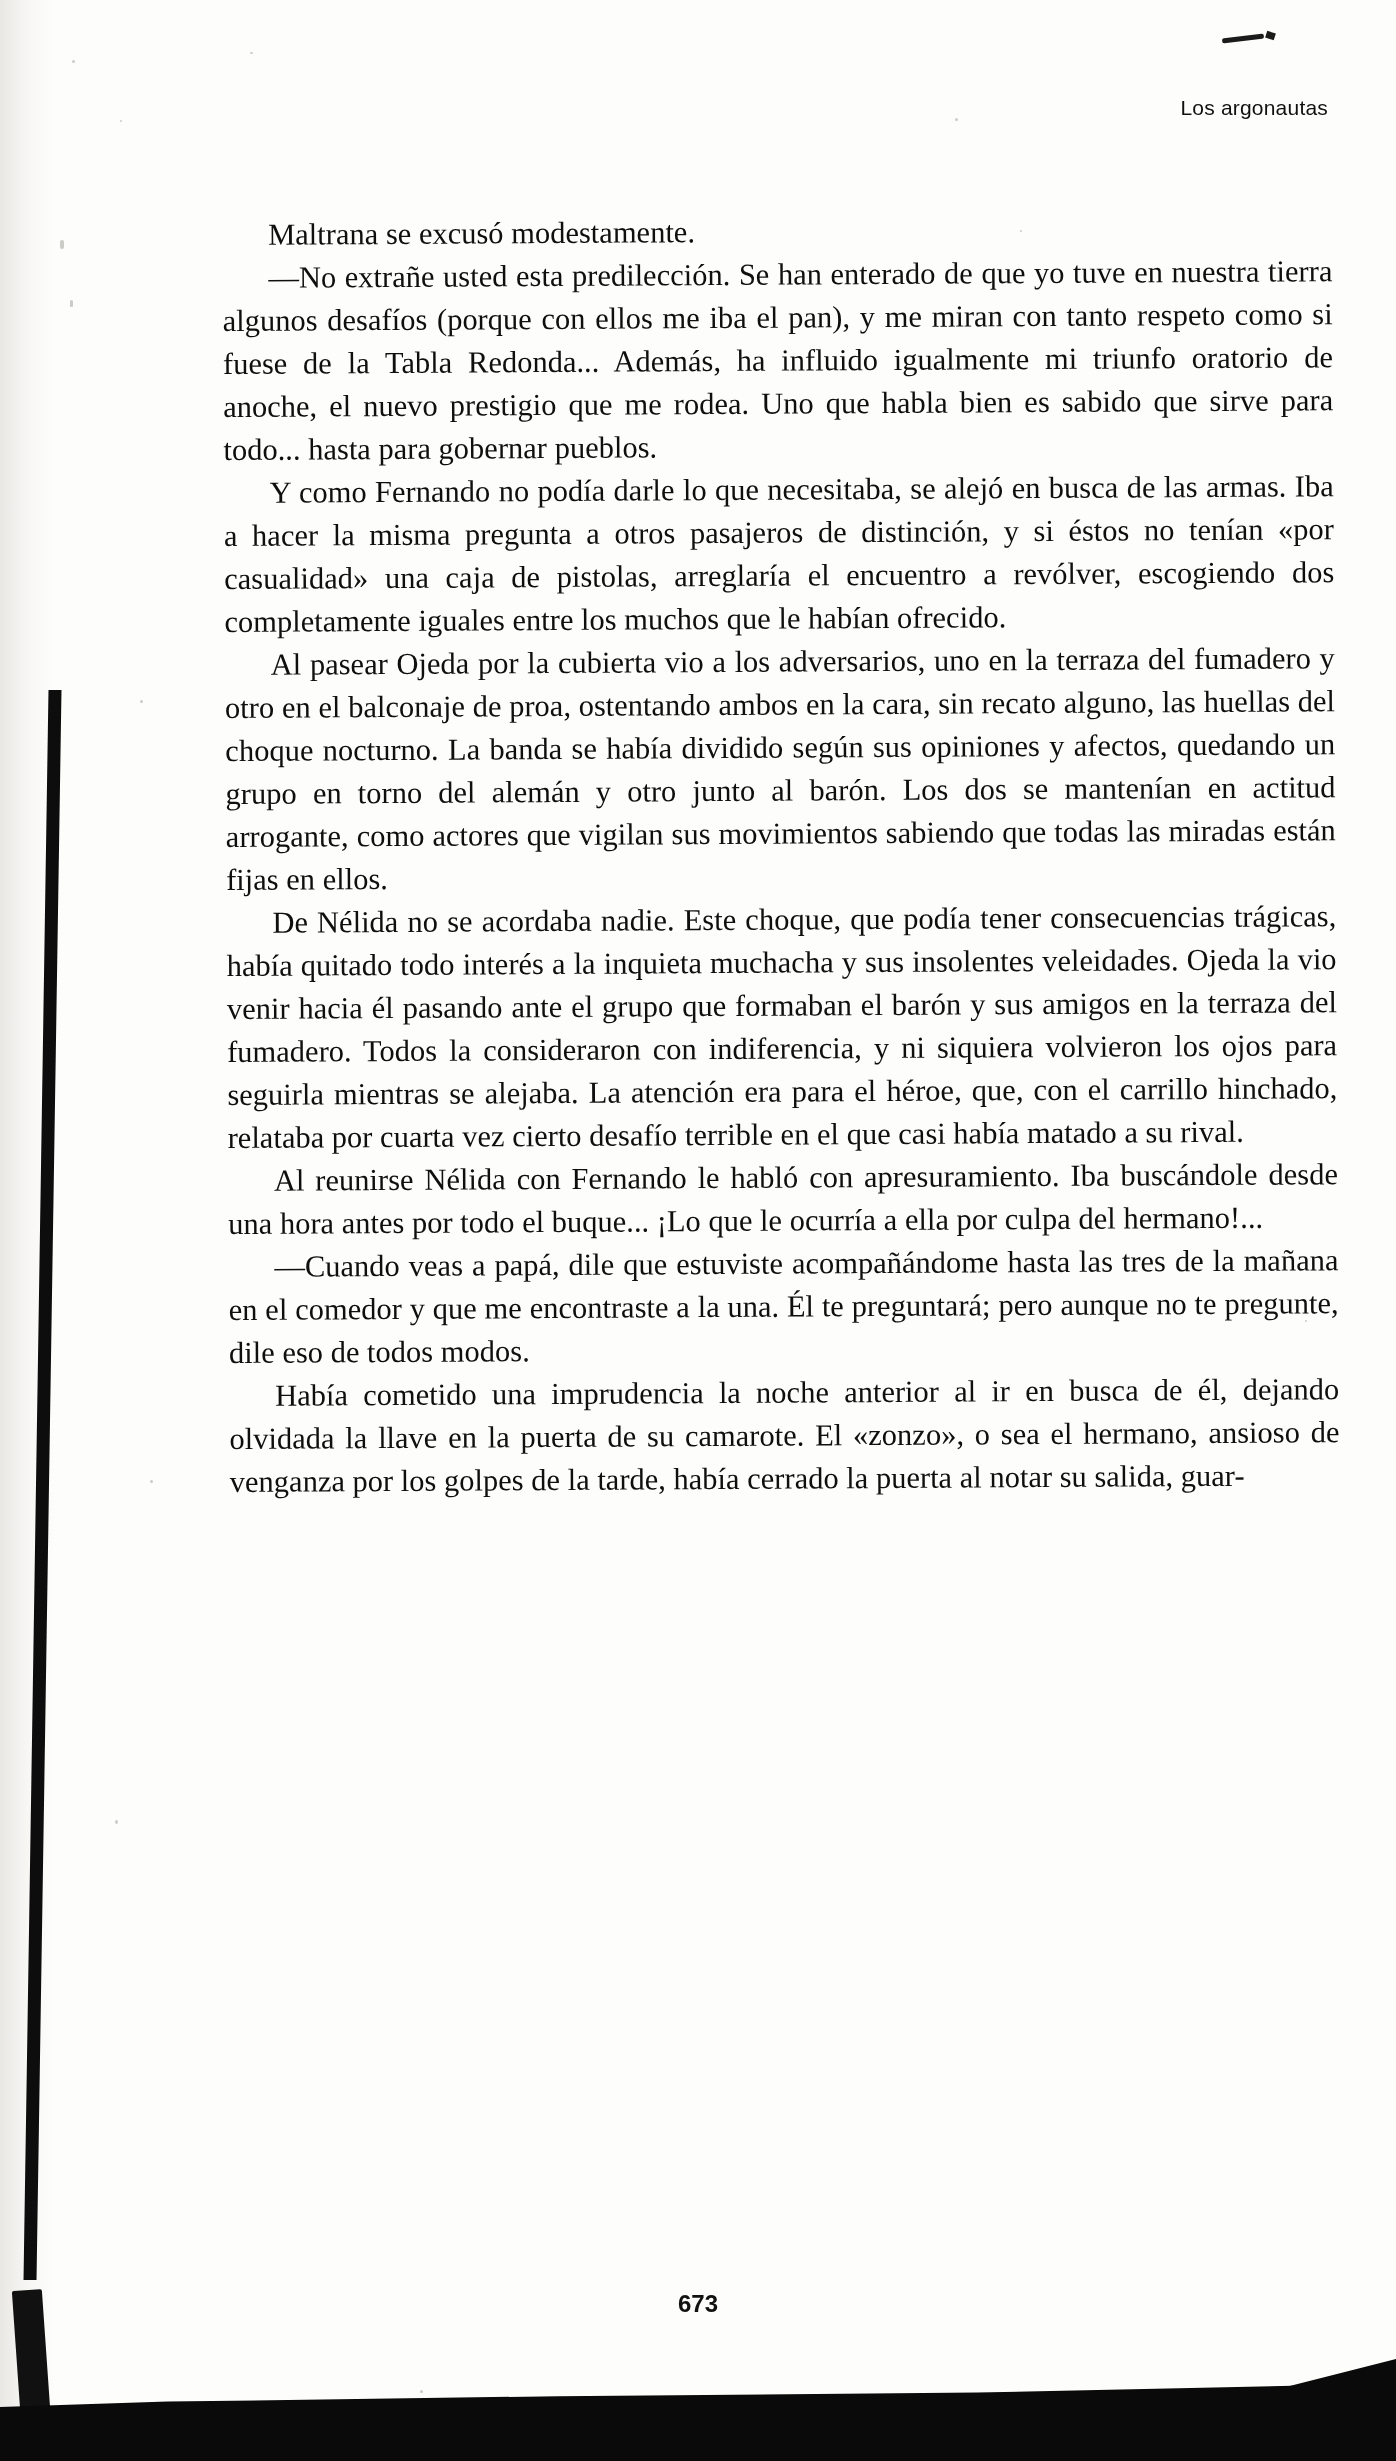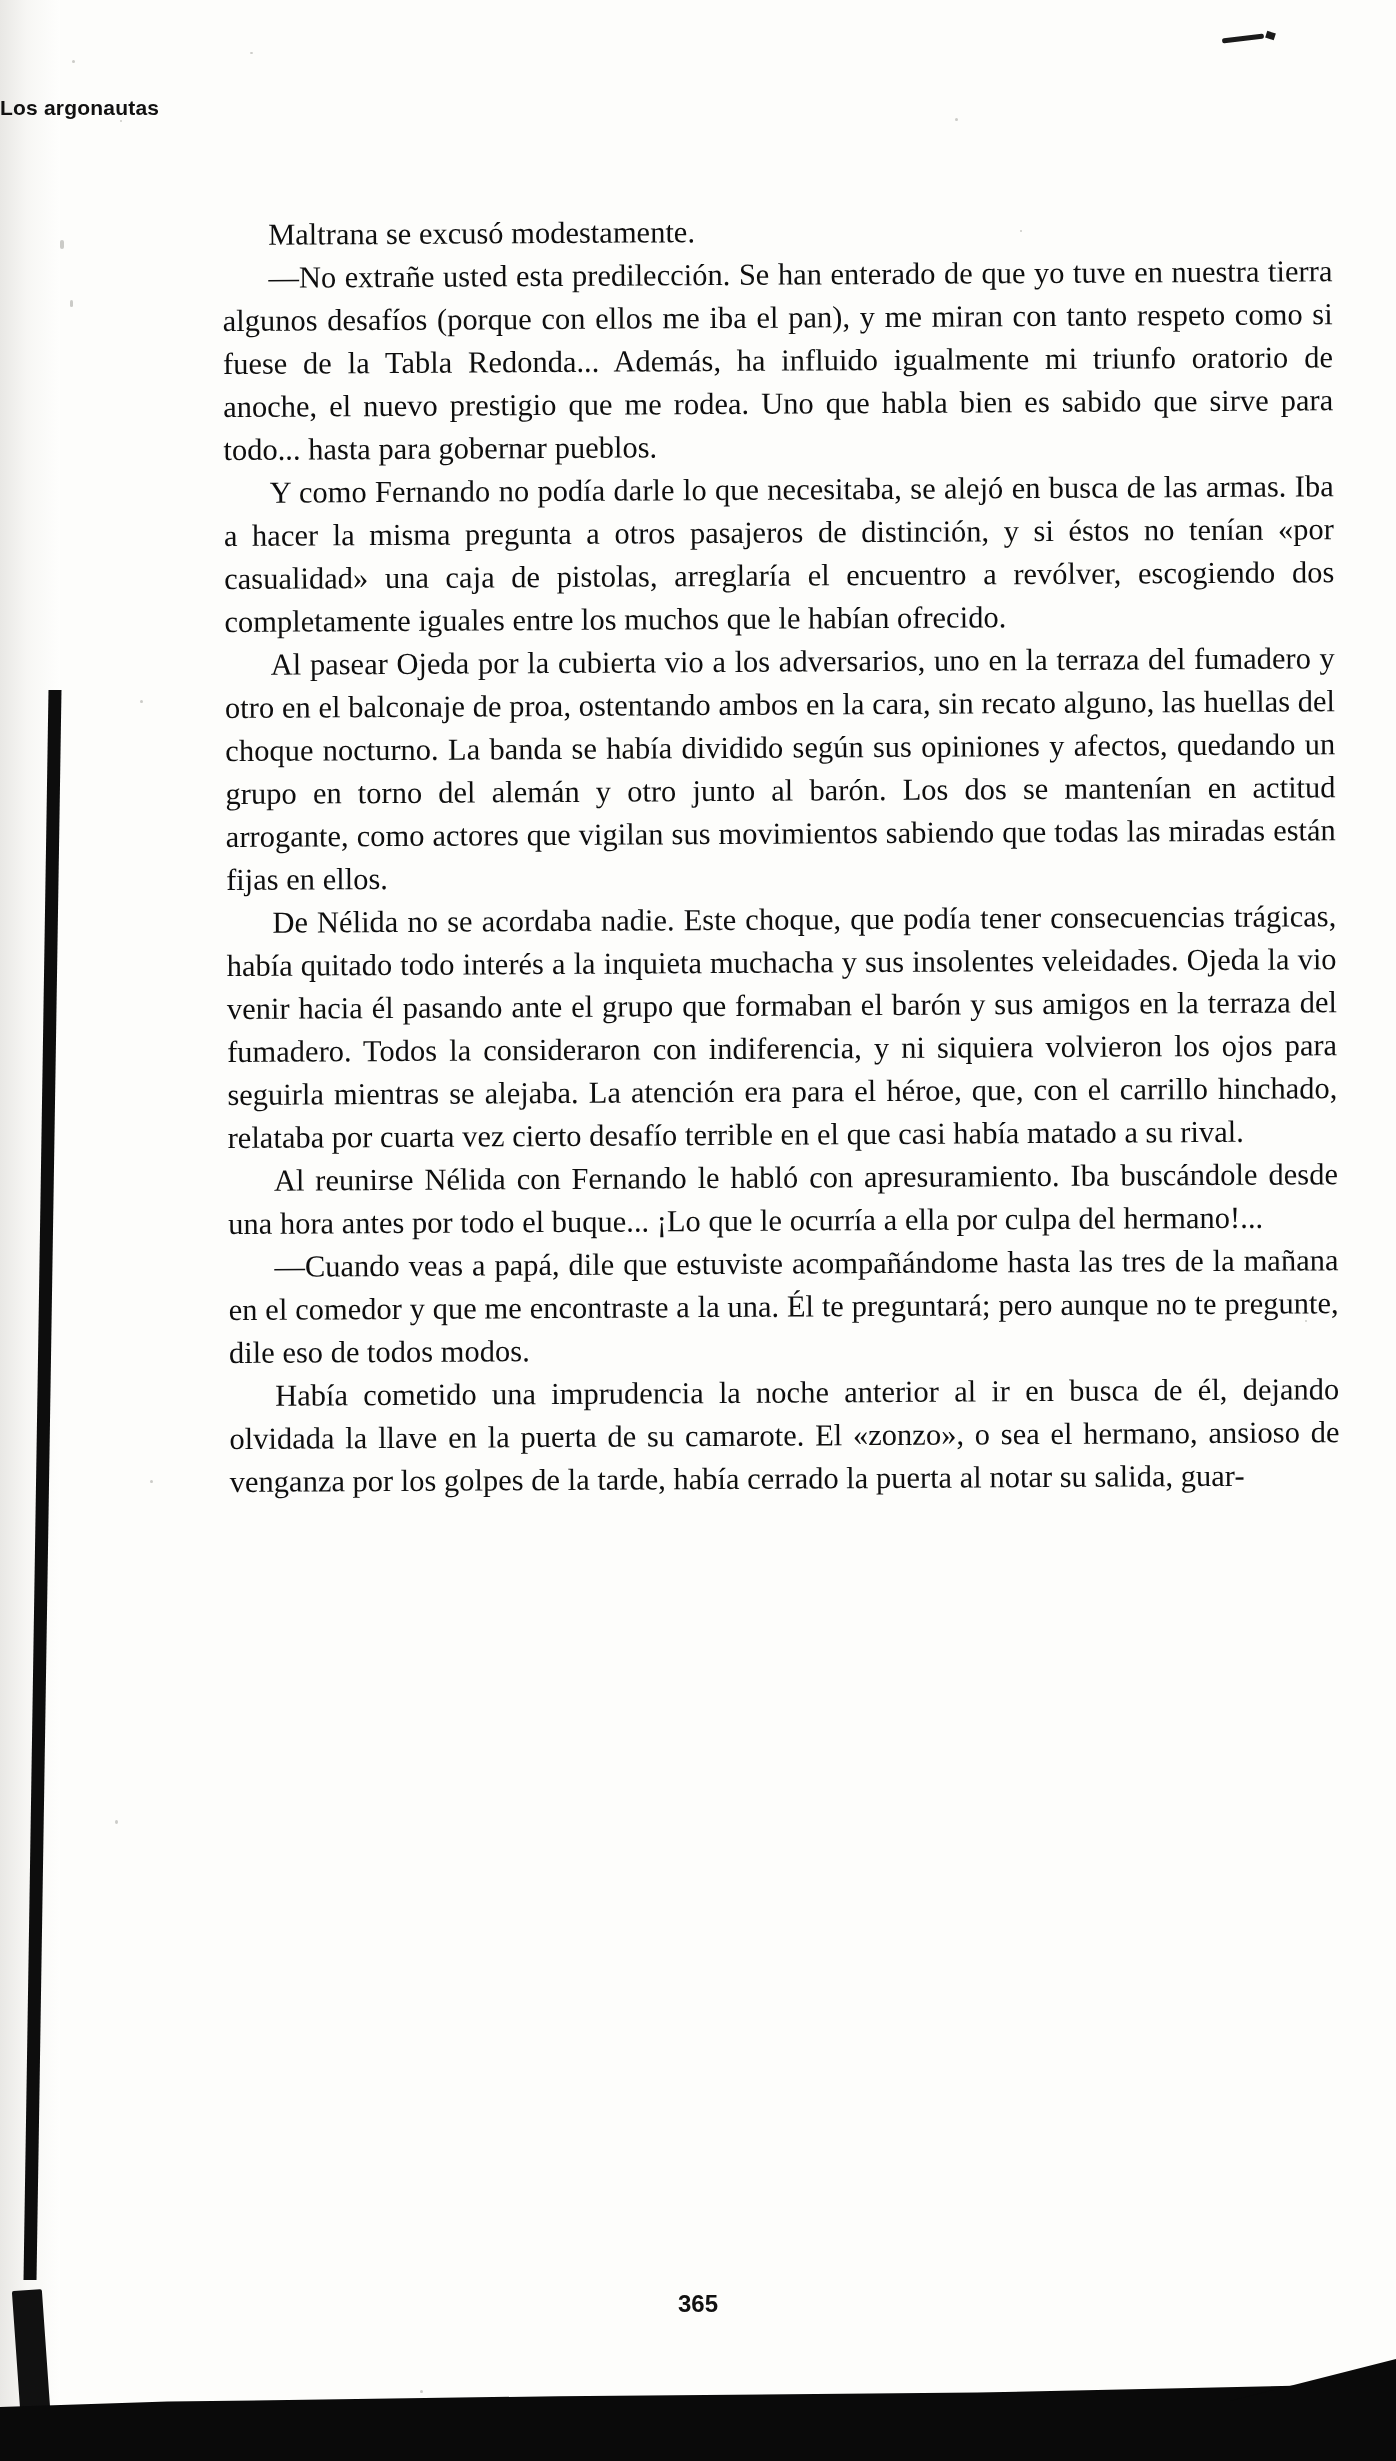--- a/index.html
+++ b/index.html
@@ -105,23 +105,23 @@
     pointer-events: none;
     opacity: .5;
   }
   .sp { position: absolute; background: #9a9a94; border-radius: 50%; }
 
   .running-head {
     position: absolute;
     top: 96px;
     left: 0;
     width: 1328px;
-    text-align: left;
+    text-align: right;
     font-family: "Liberation Sans", sans-serif;
-    font-weight: bold;
+    font-weight: normal;
     font-size: 21px;
     letter-spacing: .2px;
     color: #111;
   }
 
   .text-block {
     position: absolute;
     top: 214px;
     left: 222px;
     width: 1110px;
@@ -183,17 +183,17 @@
     <p>Maltrana se excusó modestamente.</p>
     <p>—No extrañe usted esta predilección. Se han enterado de que yo tuve en nuestra tierra algunos desafíos (porque con ellos me iba el pan), y me miran con tanto respeto como si fuese de la Tabla Redonda... Además, ha influido igualmente mi triunfo oratorio de anoche, el nuevo prestigio que me rodea. Uno que habla bien es sabido que sirve para todo... hasta para gobernar pueblos.</p>
     <p>Y como Fernando no podía darle lo que necesitaba, se alejó en busca de las armas. Iba a hacer la misma pregunta a otros pasajeros de distinción, y si éstos no tenían «por casualidad» una caja de pistolas, arreglaría el encuentro a revólver, escogiendo dos completamente iguales entre los muchos que le habían ofrecido.</p>
     <p>Al pasear Ojeda por la cubierta vio a los adversarios, uno en la terraza del fumadero y otro en el balconaje de proa, ostentando ambos en la cara, sin recato alguno, las huellas del choque nocturno. La banda se había dividido según sus opiniones y afectos, quedando un grupo en torno del alemán y otro junto al barón. Los dos se mantenían en actitud arrogante, como actores que vigilan sus movimientos sabiendo que todas las miradas están fijas en ellos.</p>
     <p>De Nélida no se acordaba nadie. Este choque, que podía tener consecuencias trágicas, había quitado todo interés a la inquieta muchacha y sus insolentes veleidades. Ojeda la vio venir hacia él pasando ante el grupo que formaban el barón y sus amigos en la terraza del fumadero. Todos la consideraron con indiferencia, y ni siquiera volvieron los ojos para seguirla mientras se alejaba. La atención era para el héroe, que, con el carrillo hinchado, relataba por cuarta vez cierto desafío terrible en el que casi había matado a su rival.</p>
     <p>Al reunirse Nélida con Fernando le habló con apresuramiento. Iba buscándole desde una hora antes por todo el buque... ¡Lo que le ocurría a ella por culpa del hermano!...</p>
     <p>—Cuando veas a papá, dile que estuviste acompañándome hasta las tres de la mañana en el comedor y que me encontraste a la una. Él te preguntará; pero aunque no te pregunte, dile eso de todos modos.</p>
     <p>Había cometido una imprudencia la noche anterior al ir en busca de él, dejando olvidada la llave en la puerta de su camarote. El «zonzo», o sea el hermano, ansioso de venganza por los golpes de la tarde, había cerrado la puerta al notar su salida, guar-</p>
   </div>
 
-  <div class="folio">365</div>
+  <div class="folio">673</div>
 
   <div class="bottom-band"></div>
   <div class="bottom-band2"></div>
 </div>
 
 </body></html>

